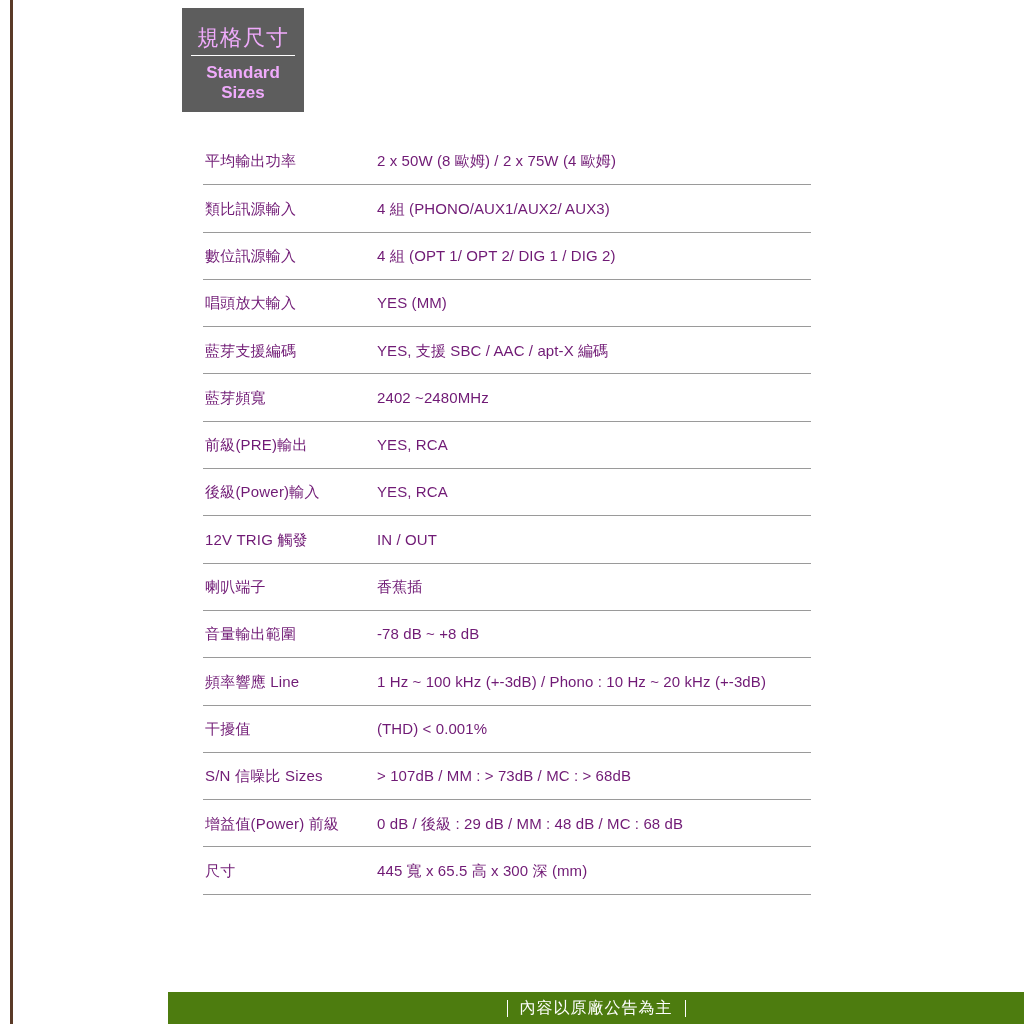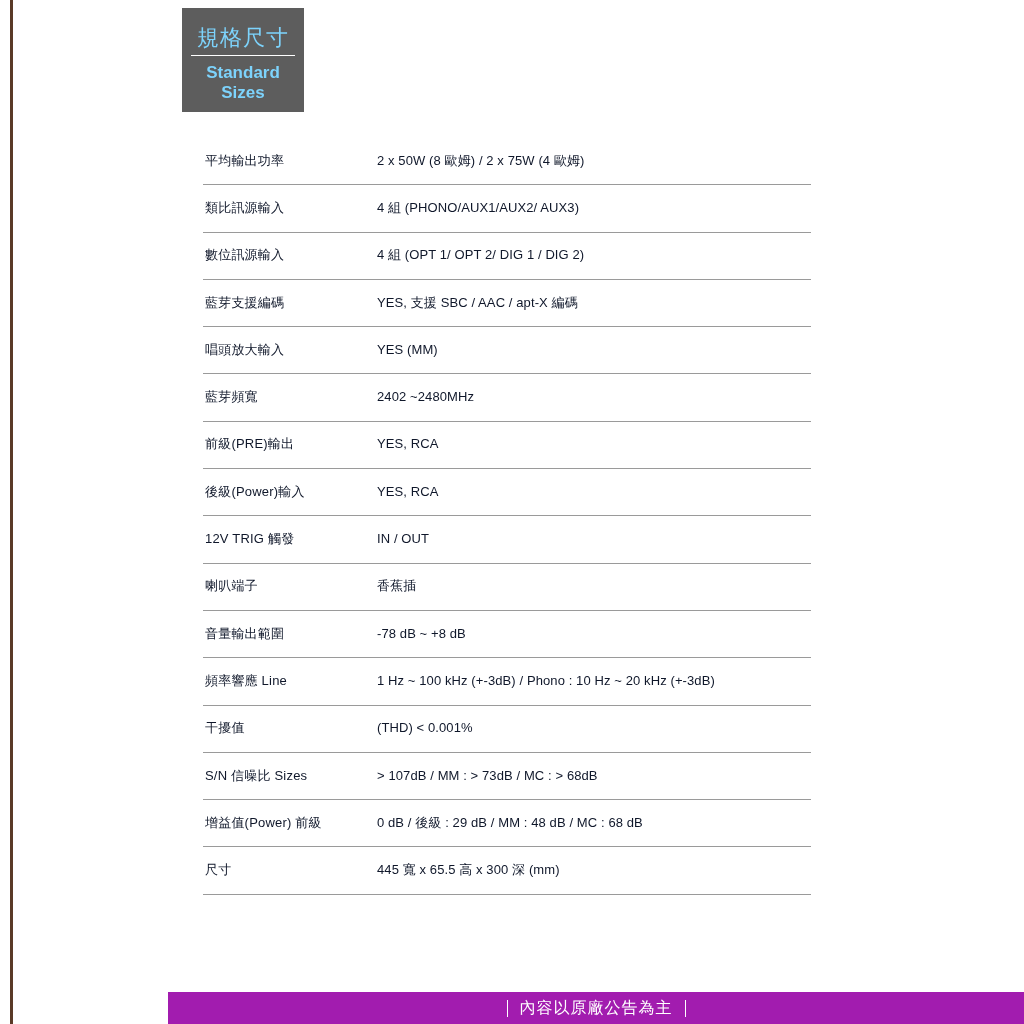--- a/index.html
+++ b/index.html
@@ -35,21 +35,21 @@
   }
 
   
   .badge {
     position: absolute;
     left: 182px;
     top: 8px;
     width: 122px;
     height: 104px;
     background: #5d5d5d;
-    color: #7dd3fc;
+    color: #f0abfc;
     display: flex;
     flex-direction: column;
     align-items: center;
     justify-content: flex-start;
     padding-top: 18px;
     box-sizing: border-box;
   }
   .badge-zh {
     font-size: 22px;
     letter-spacing: 1px;
@@ -75,43 +75,43 @@
     width: 608px;
     border-collapse: collapse;
   }
   .spec-table tr {
     border-bottom: 1px solid #9a9a9a;
   }
   .spec-table td {
     padding: 0;
     vertical-align: middle;
     height: 46.3px;
-    font-size: 13px;
-    color: #0f172a;
+    font-size: 15px;
+    color: #701a75;
     line-height: 1.3;
   }
   .spec-table td.label {
     width: 172px;
     padding-left: 2px;
     letter-spacing: 0.2px;
   }
   .spec-table td.value {
     padding-left: 0px;
     letter-spacing: 0.1px;
     margin-left: 48px;
   }
 
   
   .footer {
     position: absolute;
     left: 168px;
     top: 992px;
     width: 856px;
     height: 32px;
-    background: #a21caf;
+    background: #4d7c0f;
     color: #ffffff;
     display: flex;
     align-items: center;
     justify-content: center;
   }
   .footer-inner {
     font-size: 16px;
     letter-spacing: 1px;
     display: flex;
     align-items: center;
@@ -147,26 +147,26 @@
       </tr>
       <tr>
         <td class="label">類比訊源輸入</td>
         <td class="value">4 組 (PHONO/AUX1/AUX2/ AUX3)</td>
       </tr>
       <tr>
         <td class="label">數位訊源輸入</td>
         <td class="value">4 組 (OPT 1/ OPT 2/ DIG 1 / DIG 2)</td>
       </tr>
       <tr>
+        <td class="label">唱頭放大輸入</td>
+        <td class="value">YES (MM)</td>
+      </tr>
+      <tr>
         <td class="label">藍芽支援編碼</td>
         <td class="value">YES, 支援 SBC / AAC / apt-X 編碼</td>
-      </tr>
-      <tr>
-        <td class="label">唱頭放大輸入</td>
-        <td class="value">YES (MM)</td>
       </tr>
       <tr>
         <td class="label">藍芽頻寬</td>
         <td class="value">2402 ~2480MHz</td>
       </tr>
       <tr>
         <td class="label">前級(PRE)輸出</td>
         <td class="value">YES, RCA</td>
       </tr>
       <tr>

